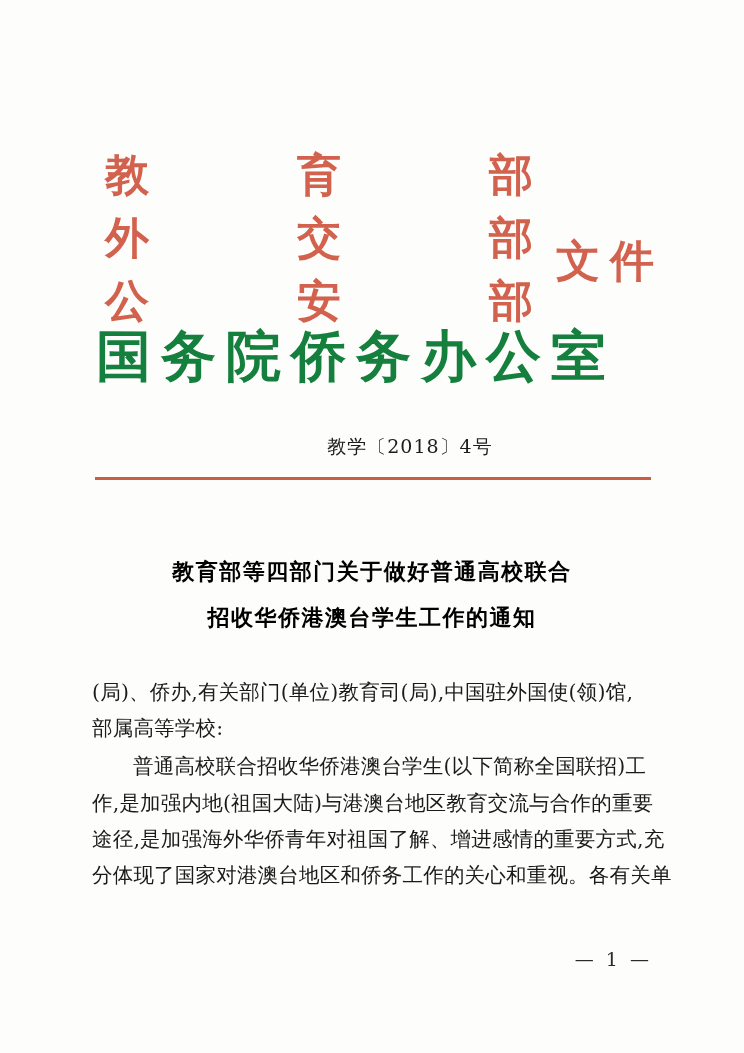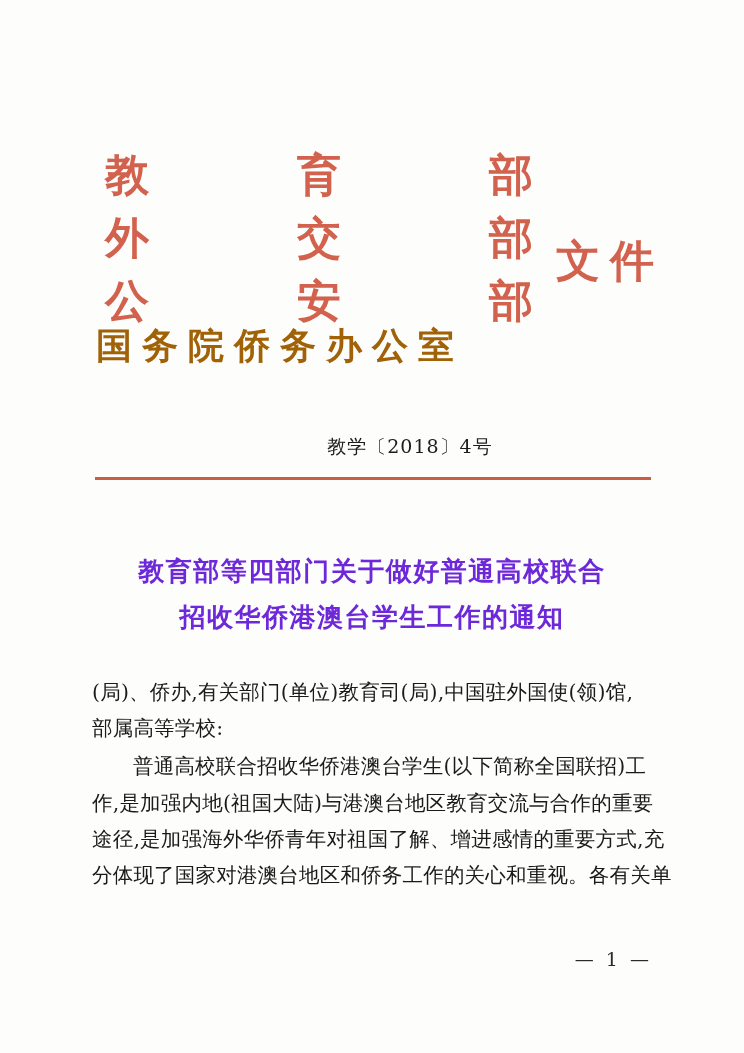--- a/index.html
+++ b/index.html
@@ -71,25 +71,25 @@
     font-family: "DejaVu Serif", "Liberation Serif", serif;
     font-size: 44px;
     font-weight: 700;
     line-height: 56px;
     letter-spacing: 10px;
   }
 
   .mast-bottomrow {
     position: absolute;
     left: 96px;
-    top: 316px;
+    top: 327px;
     width: 450px;
-    color: #a16207;
-    font-family: "DejaVu Serif", "Liberation Serif", serif;
-    font-size: 36px;
+    color: #15803d;
+    font-family: "DejaVu Serif", "Liberation Serif", serif;
+    font-size: 55px;
     font-weight: 700;
     line-height: 58px;
     letter-spacing: 10px;
     white-space: nowrap;
   }
 
   
   .doc-number {
     position: absolute;
     left: 0;
@@ -115,23 +115,23 @@
   
   .doc-title {
     position: absolute;
     left: 0;
     top: 548px;
     width: 744px;
     text-align: center;
   }
   .doc-title .tline {
     font-family: "DejaVu Serif", "Liberation Serif", serif;
-    font-size: 26px;
-    font-weight: 700;
-    color: #6d28d9;
+    font-size: 22px;
+    font-weight: 700;
+    color: #000000;
     line-height: 46px;
     letter-spacing: 1.5px;
   }
 
   
   .body-block {
     position: absolute;
     left: 92px;
     top: 674px;
     width: 560px;

